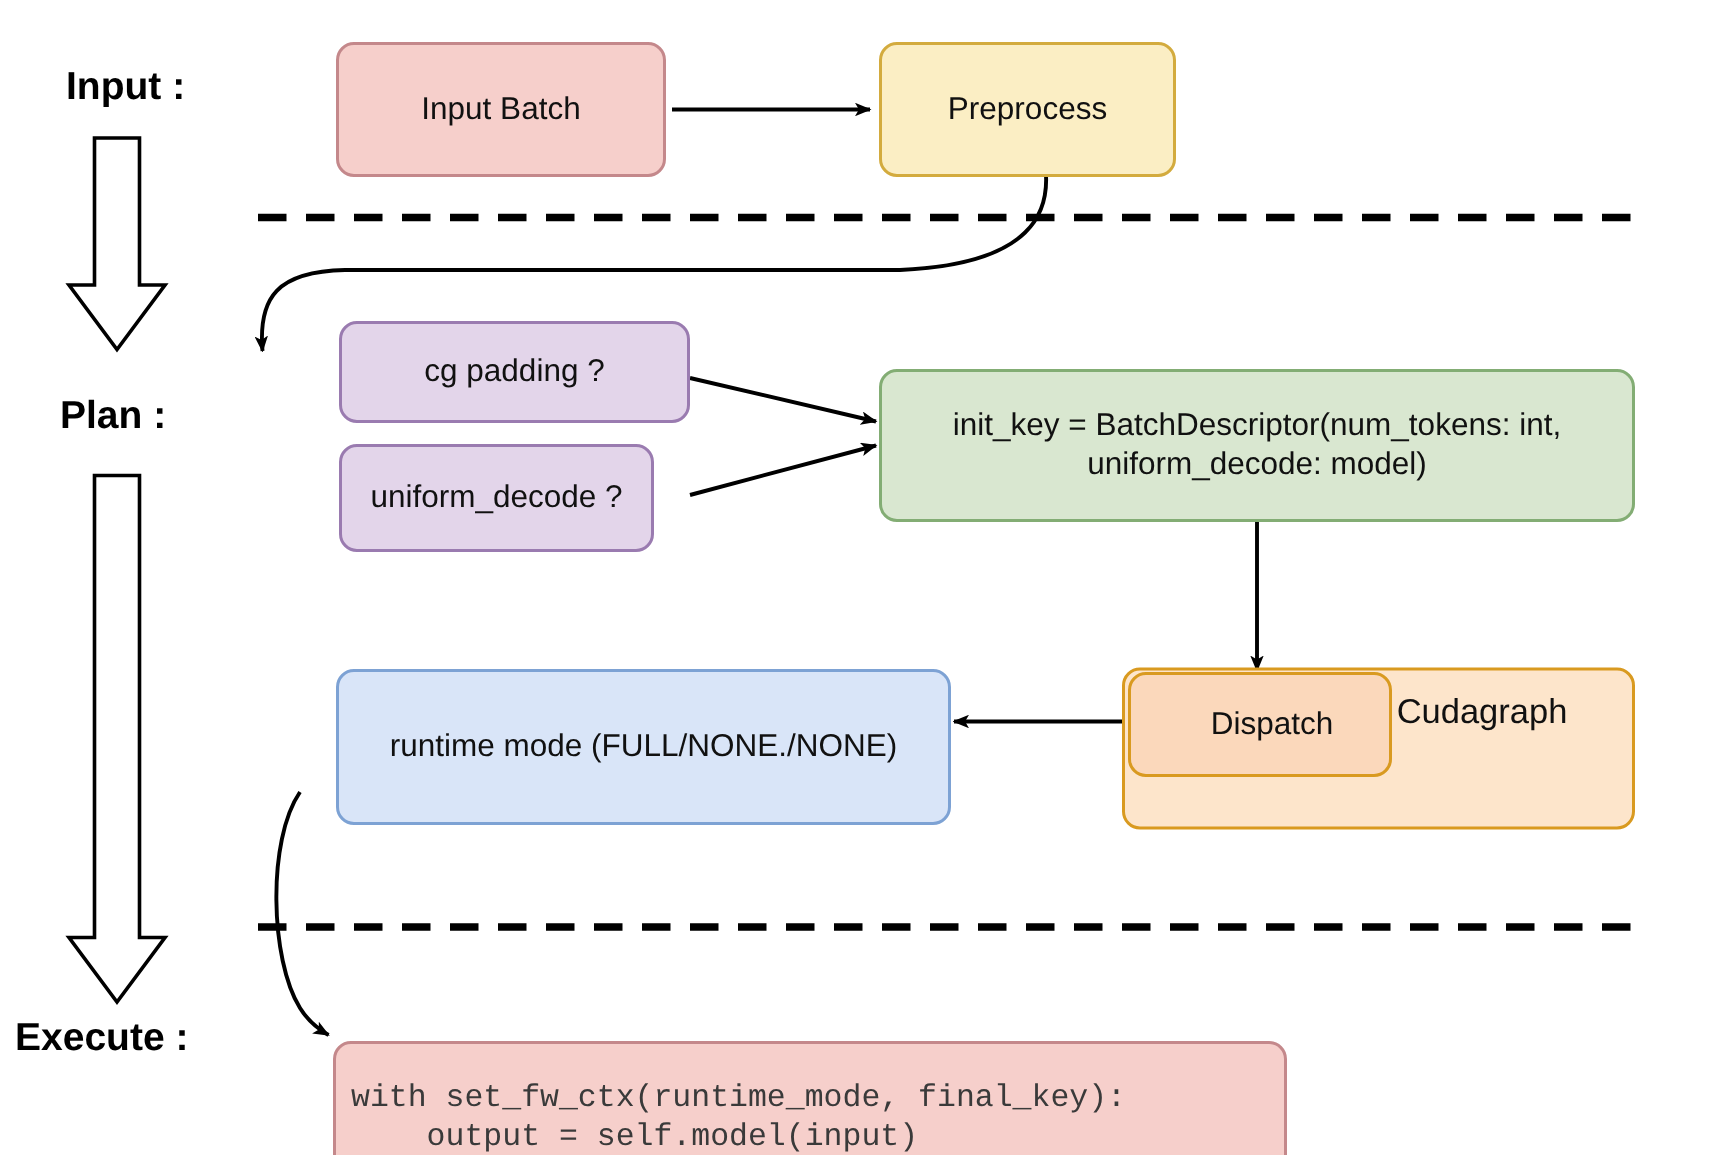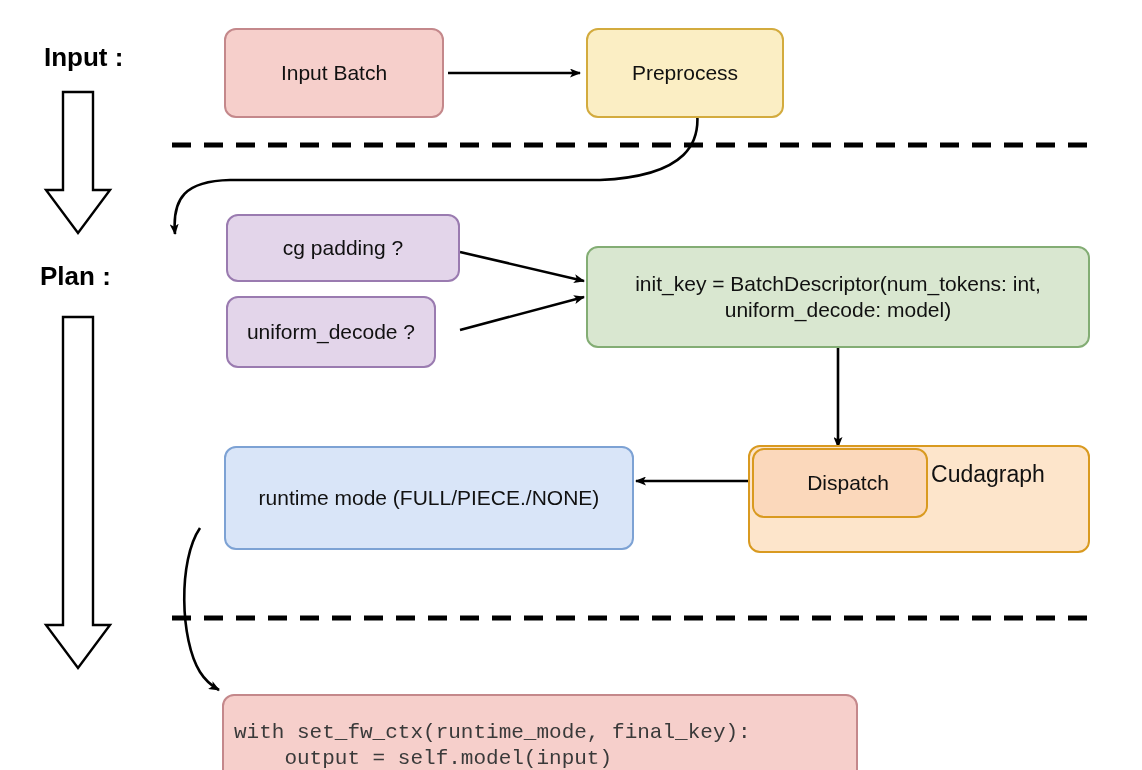--- a/index.html
+++ b/index.html
@@ -112,20 +112,21 @@
 
     <path d="M 200 528 C 178 560, 180 640, 200 672 C 205 680, 212 686, 219 690" fill="none" stroke="#000000" stroke-width="2.6" marker-end="url(#ah)"></path>
 
     <path d="M 63 92 L 93 92 L 93 190 L 110 190 L 78 233 L 46 190 L 63 190 Z" fill="#ffffff" stroke="#000000" stroke-width="2.4" stroke-linejoin="miter"></path>
 
     <path d="M 63 317 L 93 317 L 93 625 L 110 625 L 78 668 L 46 625 L 63 625 Z" fill="#ffffff" stroke="#000000" stroke-width="2.4" stroke-linejoin="miter"></path>
   </svg>
 
   <div class="stage-label" style="left:44px; top:42px;">Input :</div>
   <div class="stage-label" style="left:40px; top:238px;margin-top:23px;">Plan :</div>
+  <div class="stage-label" style="left:10px; top:676px;">Execute :</div>
 
   <div class="node" id="n-input-batch" style="left:224px; top:28px; width:220px; height:90px;">
     <span>Input Batch</span>
   </div>
 
   <div class="node" id="n-preprocess" style="left:586px; top:28px; width:198px; height:90px;">
     <span>Preprocess</span>
   </div>
 
   <div class="node" id="n-cg-padding" style="left:226px; top:214px; width:234px; height:68px;">
@@ -148,21 +149,21 @@
   <div class="dispatcher-label">
     <div>Cudagraph</div>
   </div>
 
   <div class="node" id="n-dispatch" style="left:752px; top:448px; width:176px; height:70px;">
     <span>Dispatch</span>
   </div>
 
   <div class="node" id="n-runtime-mode" style="left:224px; top:446px; width:410px; height:104px;">
     <span class="node-inner-wrap">
-      <span>runtime mode (FULL/PIECE./NONE)</span><br>
+      <span>runtime mode (FULL/NONE./NONE)</span><br>
     </span>
   </div>
 
   <div class="node code" id="n-exec-code" style="left:222px; top:650px; width:636px; height:104px;">
     <span class="node-inner-wrap"><span>with set_fw_ctx(runtime_mode, final_key):</span>
 <span>    output = self.model(input)</span></span>
   </div>
 
 </div>
 

